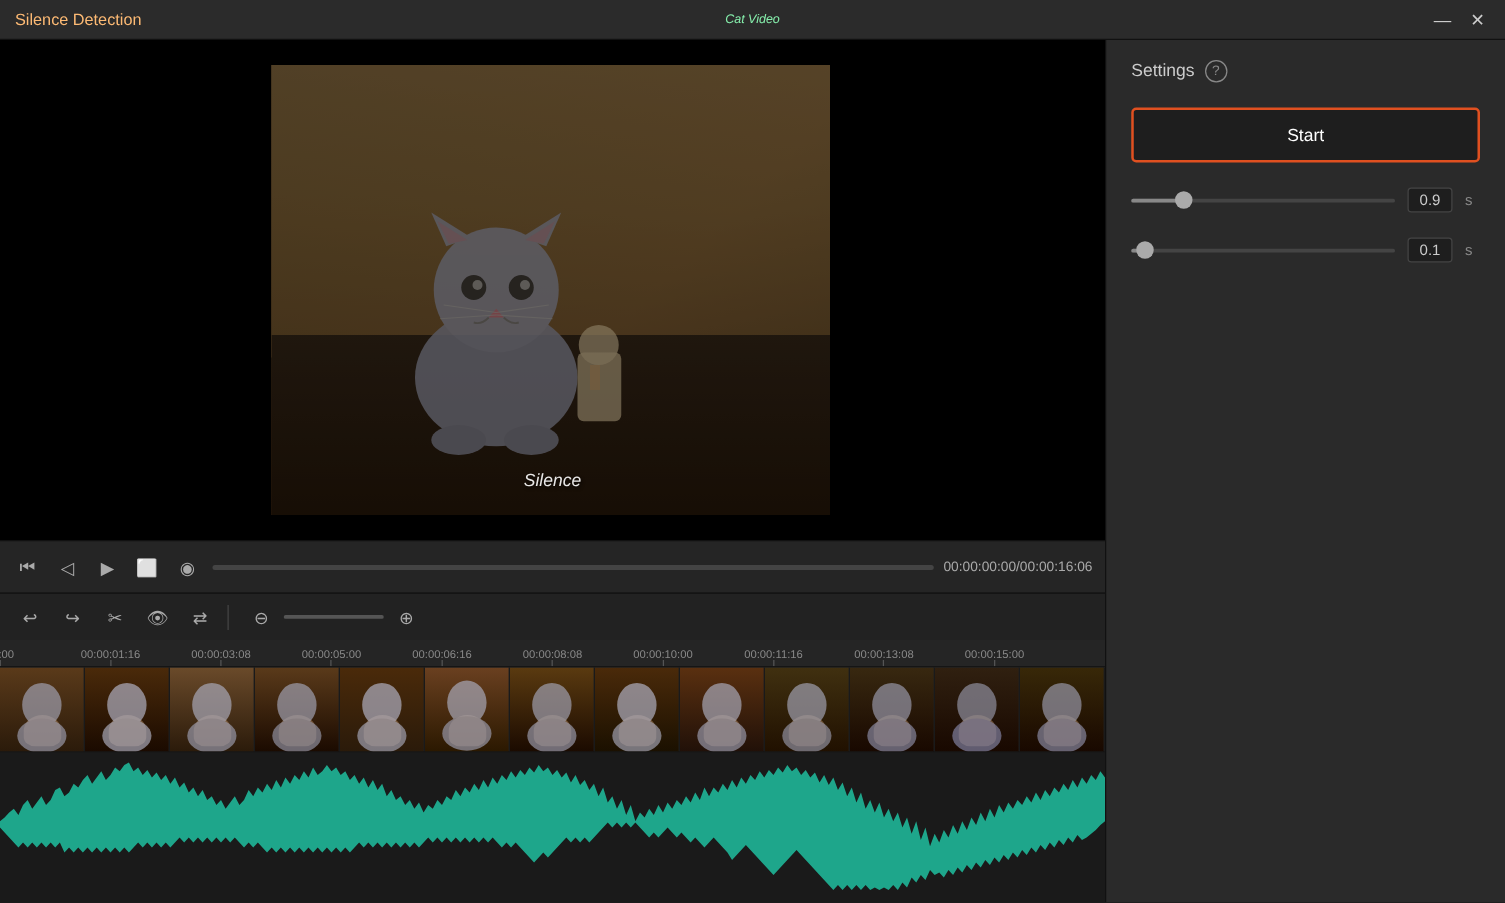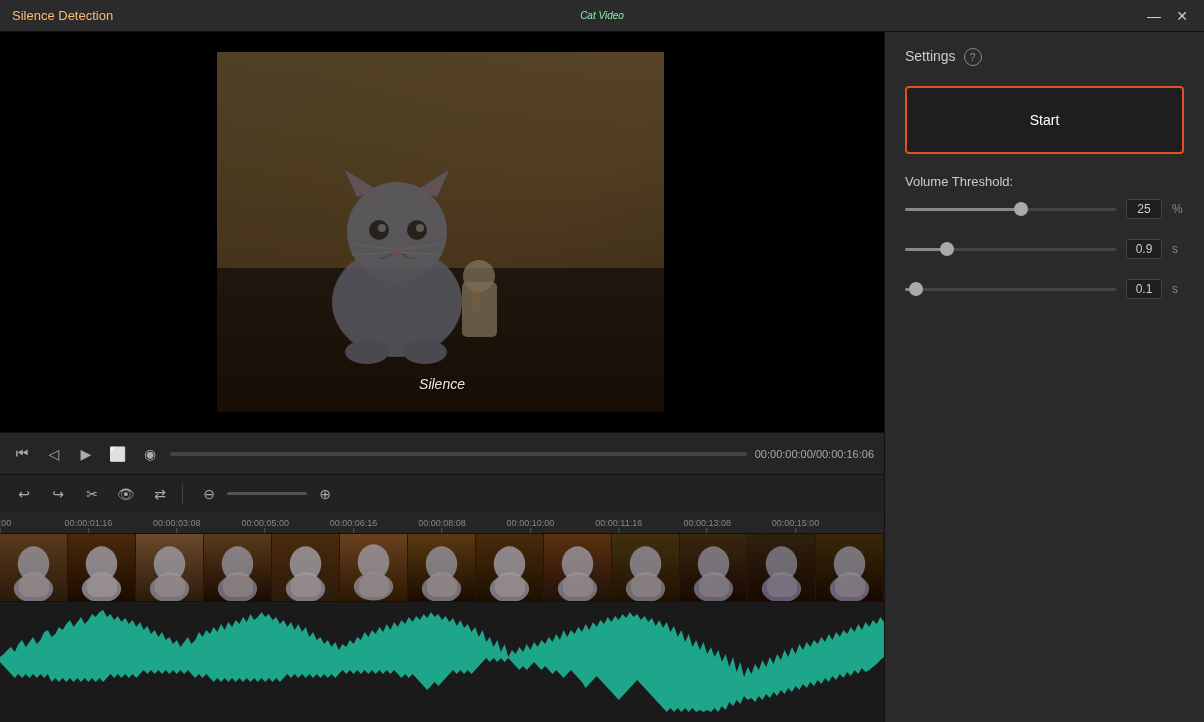--- a/index.html
+++ b/index.html
@@ -380,21 +380,21 @@
       font-size: 11px;
       color: #888;
       cursor: pointer;
     }
 
     .start-btn {
       background: #1e1e1e;
       color: #fff;
       border: 2px solid #e05020;
       border-radius: 4px;
-      padding: 24px 0;
+      padding: 12px 0;
       font-size: 14px;
       cursor: pointer;
       width: 100%;
       font-weight: 500;
     }
 
     .setting-group {
       display: flex;
       flex-direction: column;
       gap: 10px;
@@ -698,33 +698,20 @@
 
   <div class="right-panel">
 
     <div class="settings-header">
       <span class="settings-label">Settings</span>
       <div class="help-icon">?</div>
     </div>
 
     <button class="start-btn">Start</button>
 
-    <div class="setting-group">
-      <span class="setting-title">Volume Threshold:</span>
-      <div class="setting-row">
-        <div class="slider-container">
-          <div class="slider-track">
-            <div class="slider-fill" style="width:55%"></div>
-            <div class="slider-thumb" style="left:calc(55% - 7px)"></div>
-          </div>
-        </div>
-        <div class="setting-value-box">25</div>
-        <span class="setting-unit">%</span>
-      </div>
-    </div>
 
     <div class="setting-group">
       <div class="setting-row">
         <div class="slider-container">
           <div class="slider-track">
             <div class="slider-fill" style="width:20%"></div>
             <div class="slider-thumb" style="left:calc(20% - 7px)"></div>
           </div>
         </div>
         <div class="setting-value-box">0.9</div>

